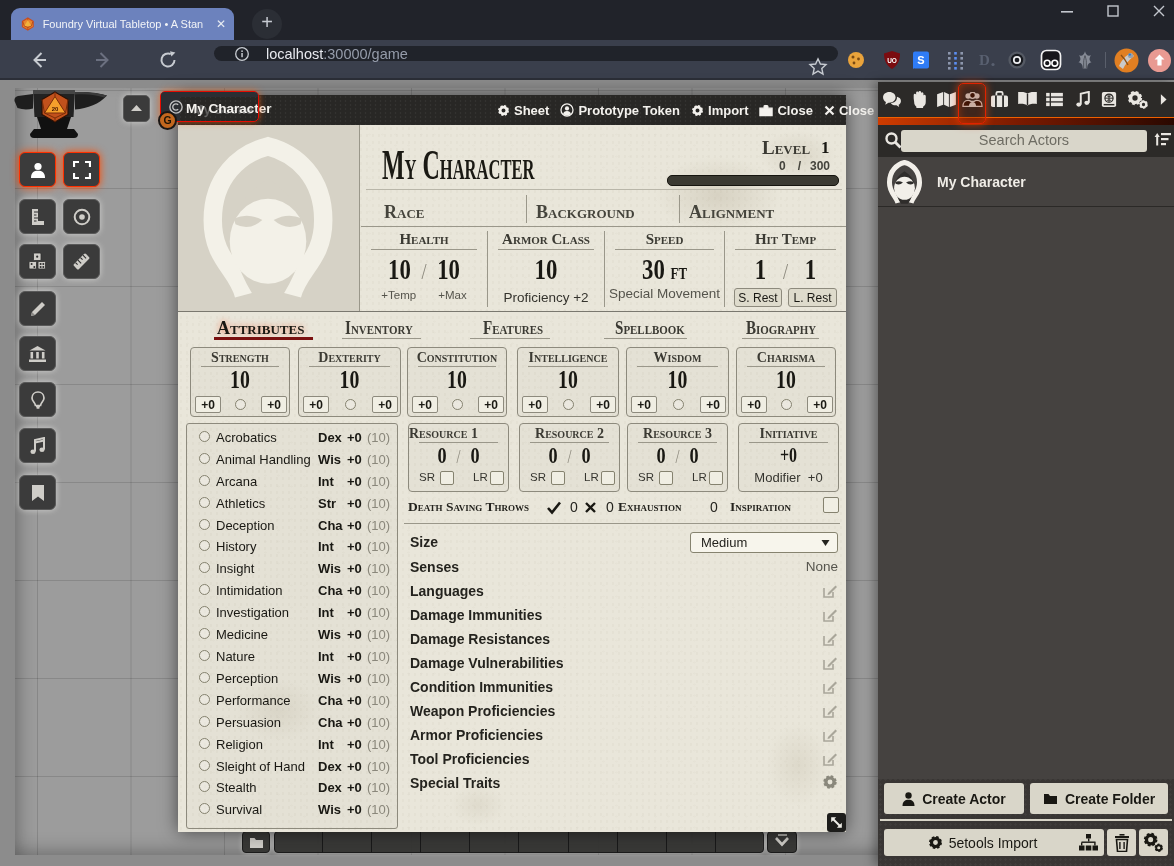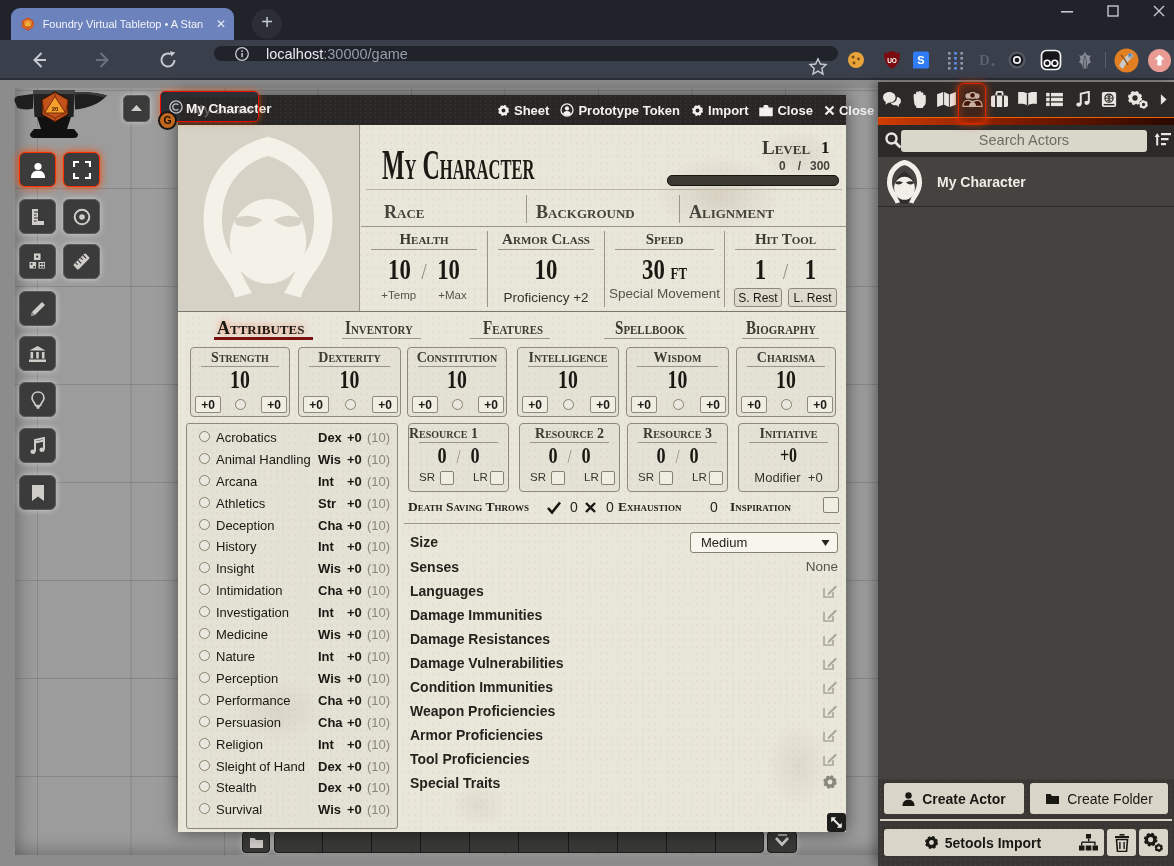--- a/index.html
+++ b/index.html
@@ -395,21 +395,21 @@
           <div class="big" style="font-size:30px;margin-top:2px;text-align:center">10</div>
           <div style="font-size:13.5px;color:#35342e;margin-top:4px">Proficiency +2</div>
         </div>
         <div style="position:absolute;left:427px;top:102px;width:119px;text-align:center">
           <div class="lbl" style="font-size:15px;margin-top:4px">Speed</div>
           <div style="height:1px;background:#9a978a;margin:1px 10px 0 10px"></div>
           <div class="big" style="font-size:30px;margin-top:2px;text-align:center">30 <span class="lbl" style="font-size:24px;color:#191813;font-weight:bold">ft</span></div>
           <div style="font-size:13.5px;color:#55544c;margin-top:0">Special Movement</div>
         </div>
         <div style="position:absolute;left:547px;top:102px;width:121px;text-align:center">
-          <div class="lbl" style="font-size:15px;margin-top:4px">Hit Tool</div>
+          <div class="lbl" style="font-size:15px;margin-top:4px">Hit Temp</div>
           <div style="height:1px;background:#9a978a;margin:1px 10px 0 10px"></div>
           <div class="big" style="font-size:30px;margin-top:2px;text-align:center"><span>1</span><span class="slash" style="font-size:24px;margin:0 22px">/</span><span>1</span></div>
           <div style="position:absolute;left:9px;top:61px;width:48px;height:19px;border:1px solid #8d8a7d;border-radius:3px;background:#dedbcc;font-size:12px;line-height:18px">S. Rest</div>
           <div style="position:absolute;left:63px;top:61px;width:49px;height:19px;border:1px solid #8d8a7d;border-radius:3px;background:#dedbcc;font-size:12px;line-height:18px">L. Rest</div>
         </div>
         <div style="position:absolute;left:0;top:186px;width:668px;height:1px;background:#7a786f"></div>
 
         <div class="lbl" style="position:absolute;left:39px;top:193px;font-size:18px;color:#191813;text-shadow:0 0 7px rgba(255,60,0,0.55)">Attributes</div>
         <div style="position:absolute;left:36px;top:212px;width:99px;height:3px;background:#7a1010"></div>
         <div class="lbl" style="position:absolute;left:167px;top:193px;font-size:18px;transform:scaleX(0.84);transform-origin:0 50%">Inventory</div>
@@ -800,26 +800,26 @@
             <path d="M72 57 Q62 52.5 52 58 Q61 66 71 61 Z" fill="#2f2d2b"></path>
         </svg>
         <span class="abs" style="left:59px;top:17px;font-weight:bold;font-size:14px;color:#f0ede7">My Character</span>
       </div>
 
       <div class="abs" style="left:6px;top:701px;width:140px;height:31px;background:#d9d6c9;border-radius:3px;display:flex;align-items:center;justify-content:center;font-weight:bold;font-size:14px;color:#191813">
         <svg width="13" height="14" viewBox="0 0 13 14" style="margin-right:7px">
             <circle cx="6.5" cy="3.5" r="3.2" fill="#191813"></circle>
             <path d="M0.5 14 C0.5 9.5 3 7.8 6.5 7.8 C10 7.8 12.5 9.5 12.5 14 Z" fill="#191813"></path>
           </svg>Create Actor</div>
-      <div class="abs" style="left:152px;top:701px;width:138px;height:31px;background:#d9d6c9;border-radius:3px;display:flex;align-items:center;justify-content:center;font-weight:normal;font-size:14px;color:#191813">
+      <div class="abs" style="left:152px;top:701px;width:138px;height:31px;background:#d9d6c9;border-radius:3px;display:flex;align-items:center;justify-content:center;font-weight:bold;font-size:14px;color:#191813">
         <svg width="15" height="13" viewBox="0 0 15 13" style="margin-right:7px">
             <path d="M1 2 L5.5 2 L7 4 L14 4 L14 12 L1 12 Z" fill="#191813"></path>
           </svg>Create Folder</div>
       <div class="abs" style="left:2px;top:737px;width:292px;height:2px;background:#d9d6c9"></div>
-      <div class="abs" style="left:6px;top:747px;width:197px;height:27px;background:#d9d6c9;border-radius:3px;display:flex;align-items:center;justify-content:center;font-weight:bold;font-size:14px;color:#191813">
+      <div class="abs" style="left:6px;top:747px;width:197px;height:27px;background:#d9d6c9;border-radius:3px;display:flex;align-items:center;justify-content:center;font-weight:normal;font-size:14px;color:#191813">
         <svg width="15" height="15" viewBox="0 0 20 20" style="margin-right:6px">
             <circle cx="10" cy="10" r="6.8" fill="none" stroke="#191813" stroke-width="3.7" stroke-dasharray="3.10 2.24"></circle>
             <circle cx="10" cy="10" r="5.3" fill="none" stroke="#191813" stroke-width="4.2"></circle>
           </svg>5etools Import</div>
       <div class="abs" style="left:195px;top:747px;width:31px;height:27px;background:#d9d6c9;border-radius:3px">
           <svg class="abs" style="left:6px;top:4px" width="19" height="19" viewBox="0 0 19 19">
             <g fill="#191813">
               <rect x="7" y="1" width="5" height="4.5"></rect>
               <rect x="9" y="5.5" width="1.4" height="3"></rect>
               <rect x="2.5" y="8.5" width="14" height="1.4"></rect>

